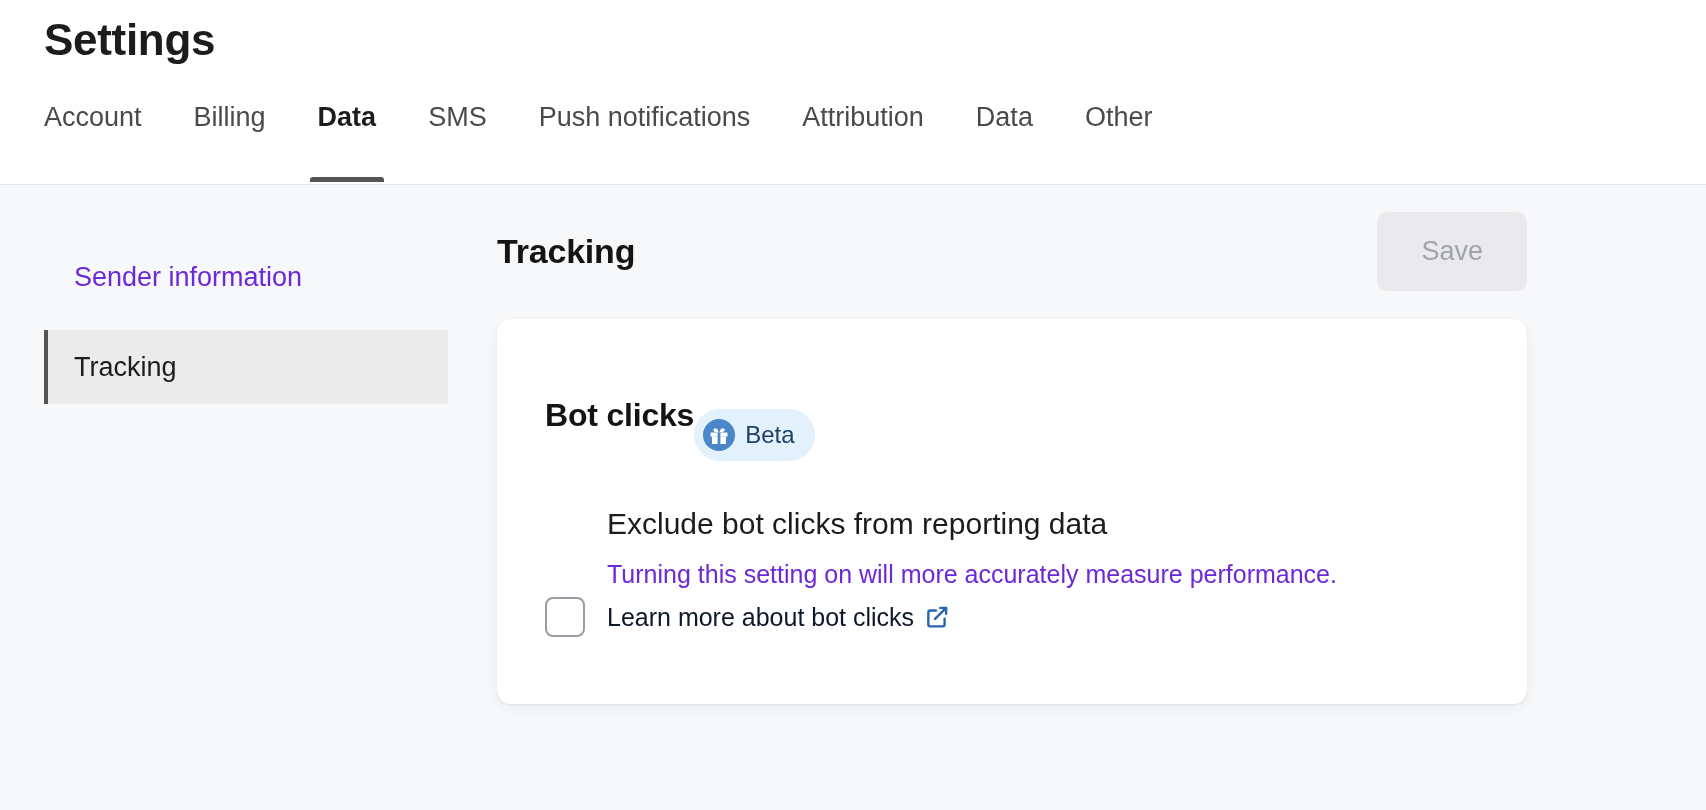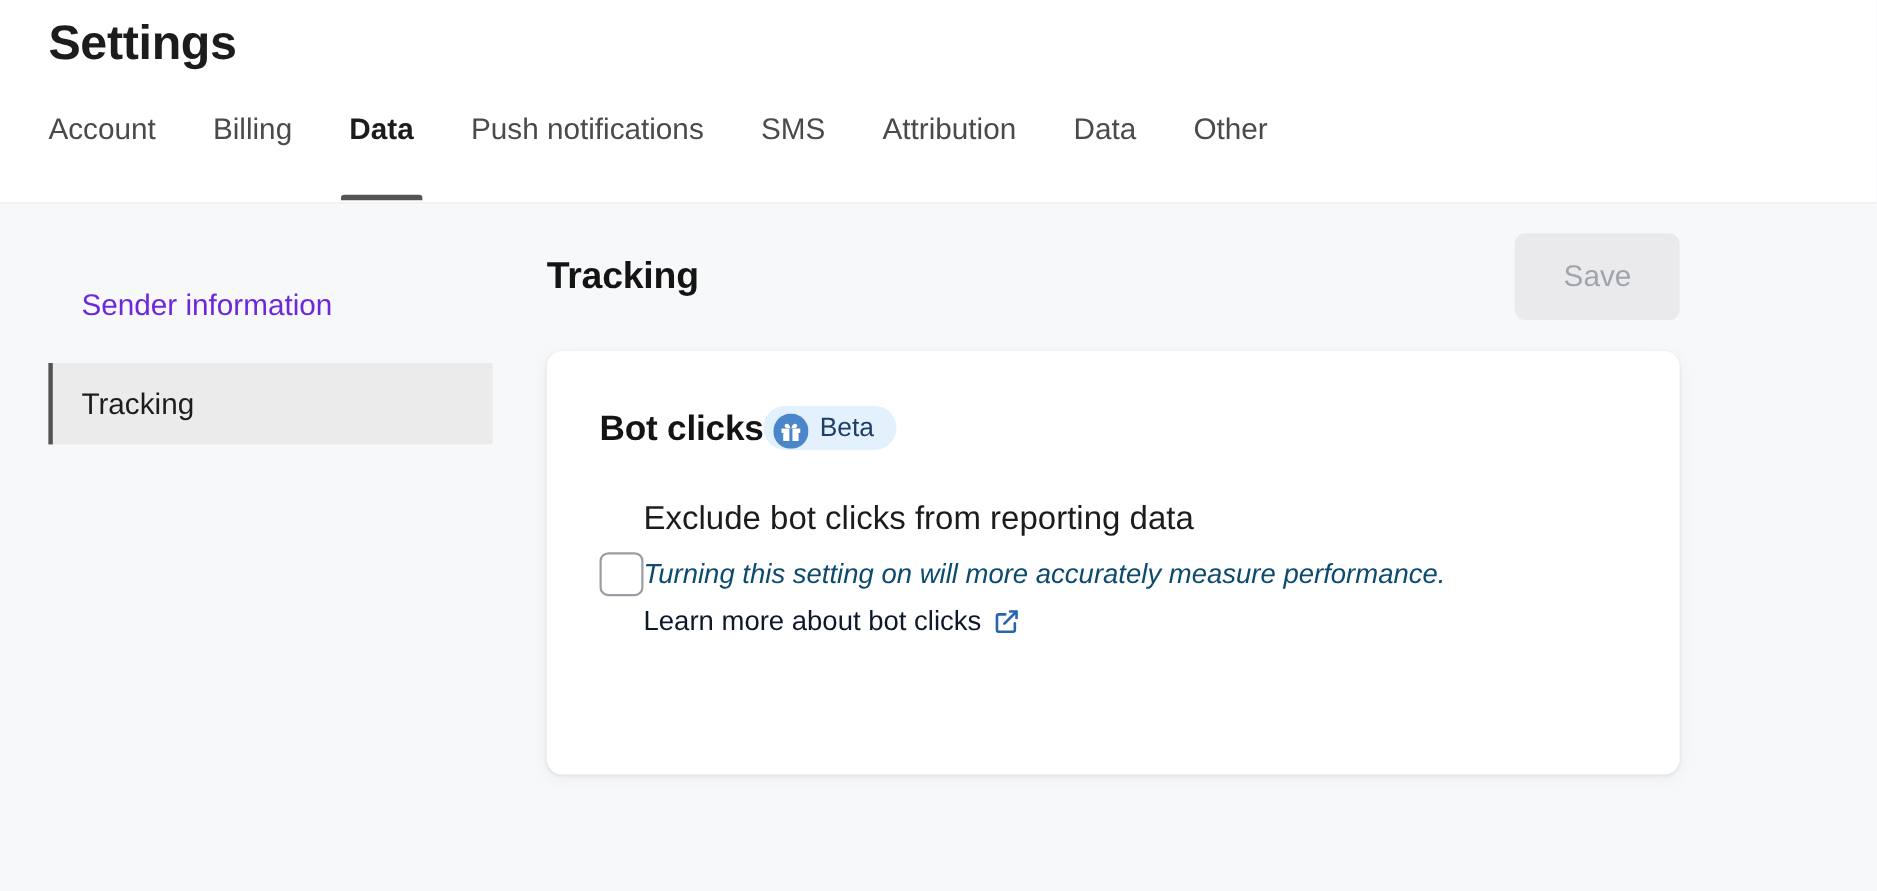--- a/index.html
+++ b/index.html
@@ -153,43 +153,46 @@
     margin-bottom: 42px;
   }
   .card-title {
     font-size: 32px;
     font-weight: 700;
     color: #141414;
     letter-spacing: -0.2px;
   }
   .badge {
     display: inline-flex;
+    align-items: center;
     gap: 10px;
     background: #e3f1fc;
     border-radius: 999px;
     padding: 7px 20px 7px 9px;
-    height: 40px;
-    box-sizing: border-box;
+    height: 52px;
+    box-sizing: border-box;
+    margin-top: 40px;
   }
   .badge-icon {
     width: 32px;
     height: 32px;
     flex: 0 0 32px;
     display: block;
   }
   .badge-text {
     font-size: 24px;
     color: #1c3f68;
     line-height: 26px;
   }
 
   
   .check-row {
     display: flex;
-    align-items: center;
+    align-items: flex-end;
+    gap: 22px;
   }
   .checkbox {
     width: 40px;
     height: 40px;
     flex: 0 0 40px;
     border: 2.5px solid #9a9da3;
     border-radius: 8px;
     background: #fff;
     margin-top: 7px;
     cursor: pointer;
@@ -197,24 +200,23 @@
   }
   .check-texts { padding-top: 0; }
   .check-label {
     font-size: 30px;
     color: #1c1c1c;
     line-height: 42px;
     cursor: pointer;
   }
   .check-desc {
     font-size: 25px;
-    color: #0c4a6e;
+    color: #6d28d9;
     line-height: 42px;
     margin-top: 8px;
-    font-style: italic;
   }
   .learn-link {
     display: inline-flex;
     align-items: center;
     gap: 10px;
     font-size: 25px;
     color: #0f172a;
     line-height: 40px;
     text-decoration: none;
     cursor: pointer;
@@ -231,24 +233,24 @@
     <div class="tab">
         <span>Account</span>
       </div>
     <div class="tab">
         <span>Billing</span>
       </div>
     <div class="tab active">
         <span>Data</span>
       </div>
     <div class="tab">
+        <span>SMS</span>
+      </div>
+    <div class="tab">
         <span>Push notifications</span>
-      </div>
-    <div class="tab">
-        <span>SMS</span>
       </div>
     <div class="tab">
         <span>Attribution</span>
       </div>
     <div class="tab">
         <span>Data</span>
       </div>
     <div class="tab">
         <span>Other</span>
       </div>

